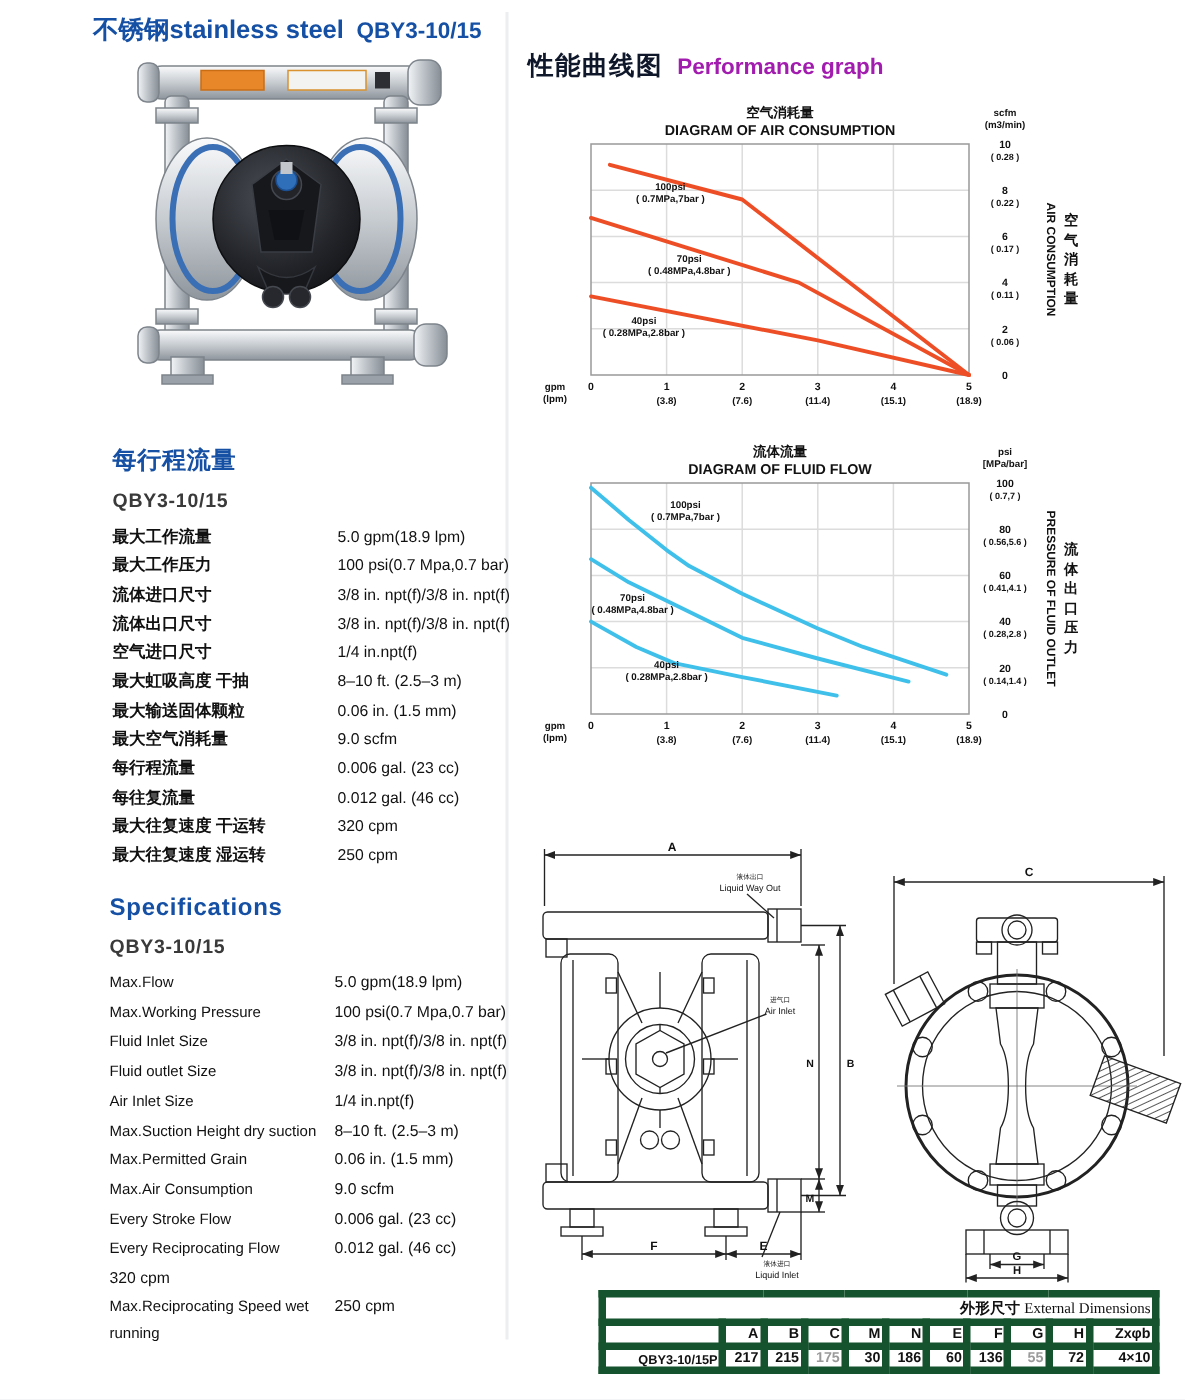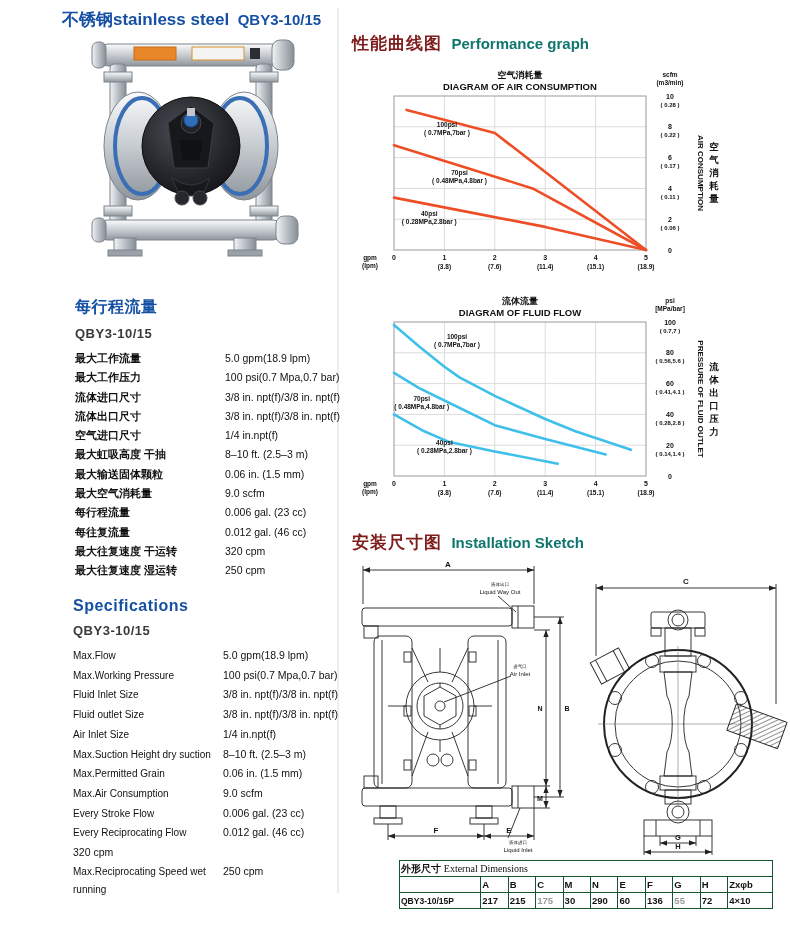--- a/index.html
+++ b/index.html
@@ -14,29 +14,29 @@
   .section{position:absolute;width:268px;}
   .sec-head{font-size:16px;font-weight:bold;color:#1550a4;margin:0 0 8px 0;letter-spacing:0.5px;}
   .sec-model{font-size:13px;font-weight:bold;color:#3a3a3a;margin-bottom:8px;letter-spacing:0.5px;}
   .spec-row{display:flex;align-items:baseline;}
   .spec-label{width:150px;flex:none;font-weight:bold;font-size:11px;}
   .spec-value{font-size:10.5px;white-space:nowrap;}
   #specs-cn .spec-row{line-height:19.3px;}
   #specs-en .spec-row{line-height:18.7px;}
   #specs-en .spec-label{font-weight:normal;font-size:10px;}
   .right-head{position:absolute;white-space:nowrap;}
-  .right-head .cn{font-size:17px;font-weight:bold;color:#7f1d1d;letter-spacing:1px;}
-  .right-head .en{font-size:15px;font-weight:bold;color:#0f766e;margin-left:5px;}
+  .right-head .cn{font-size:17px;font-weight:bold;color:#0f172a;letter-spacing:1px;}
+  .right-head .en{font-size:15px;font-weight:bold;color:#a21caf;margin-left:5px;}
   .chart-box{position:absolute;left:350px;width:438px;height:208px;}
   .chart-box svg text{font-family:"Liberation Sans","DejaVu Sans",sans-serif;fill:#111;}
   .sketch{position:absolute;left:348px;top:556px;width:440px;height:300px;}
   .sketch text{font-family:"Liberation Sans","DejaVu Sans",sans-serif;fill:#111;}
   .dims{position:absolute;left:399px;top:860px;width:374px;}
   .dims table{border-collapse:collapse;width:100%;table-layout:fixed;}
-  .dims td{border:1px solid #14532d;text-align:left;font-size:9.5px;font-weight:bold;
+  .dims td{border:5px solid #14532d;text-align:right;font-size:9.5px;font-weight:bold;
            height:16px;padding:0 1px;overflow:hidden;white-space:nowrap;}
   .dims .t-title{font-size:10px;}
   .dims .t-title .ser{font-family:"Liberation Serif","DejaVu Serif",serif;font-weight:normal;}
   .dims td.muted{color:#9a9a9a;}
   .dims td.rowlabel{font-size:8.5px;}
 </style>
 </head>
 <body>
 
 <div class="page">
@@ -323,24 +323,20 @@
         <text x="320" y="11" font-size="6.5" font-weight="bold" text-anchor="middle">scfm</text>
         <text x="320" y="19" font-size="6.5" font-weight="bold" text-anchor="middle">(m3/min)</text>
         <text x="0" y="0" font-size="8" font-weight="bold" text-anchor="middle" transform="translate(348,107) rotate(90)">AIR CONSUMPTION</text>
         <text x="364" y="84" font-size="9.5" font-weight="bold" text-anchor="middle">空</text>
         <text x="364" y="97" font-size="9.5" font-weight="bold" text-anchor="middle">气</text>
         <text x="364" y="110" font-size="9.5" font-weight="bold" text-anchor="middle">消</text>
         <text x="364" y="123" font-size="9.5" font-weight="bold" text-anchor="middle">耗</text>
         <text x="364" y="136" font-size="9.5" font-weight="bold" text-anchor="middle">量</text>
       </svg></div>
 
-  <div class="right-head" style="left:352px;top:531px;">
-    <span class="cn">安装尺寸图</span>
-    <span class="en">Installation Sketch</span>
-  </div>
 
   <div class="sketch">
     <svg viewBox="0 0 440 300" width="440" height="300">
       <defs>
         <marker id="ar" markerWidth="9" markerHeight="8" refX="8" refY="3" orient="auto-start-reverse">
           <path d="M0,0 L8,3 L0,6 Z" fill="#222"></path>
         </marker>
         <pattern id="hatch" width="4" height="4" patternUnits="userSpaceOnUse" patternTransform="rotate(45)">
           <line x1="0" y1="0" x2="0" y2="4" stroke="#333" stroke-width="1.1"></line>
         </pattern>
@@ -519,21 +515,21 @@
             <td>G</td>
             <td>H</td>
             <td>Zxφb</td>
           </tr>
           <tr>
             <td class="rowlabel">QBY3-10/15P</td>
             <td>217</td>
             <td>215</td>
             <td class="muted">175</td>
             <td>30</td>
-            <td>290</td>
+            <td>186</td>
             <td>60</td>
             <td>136</td>
             <td class="muted">55</td>
             <td>72</td>
             <td>4×10</td>
           </tr>
         </tbody>
       </table>
     </div>
 </div>

